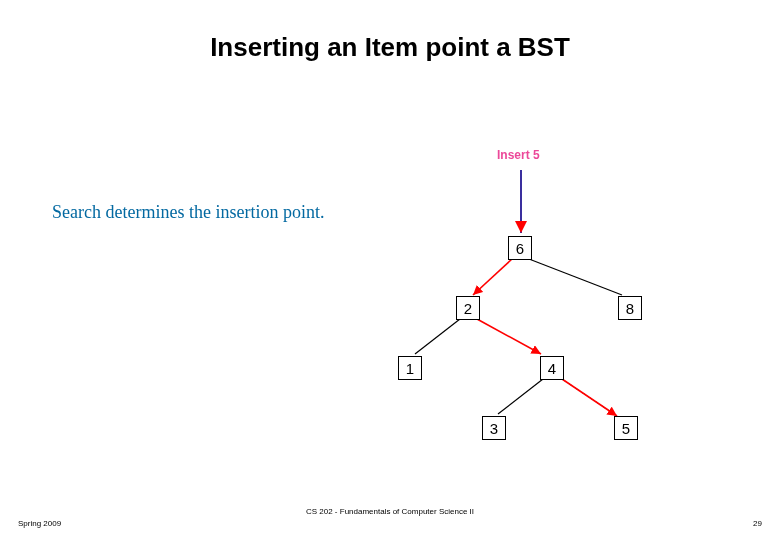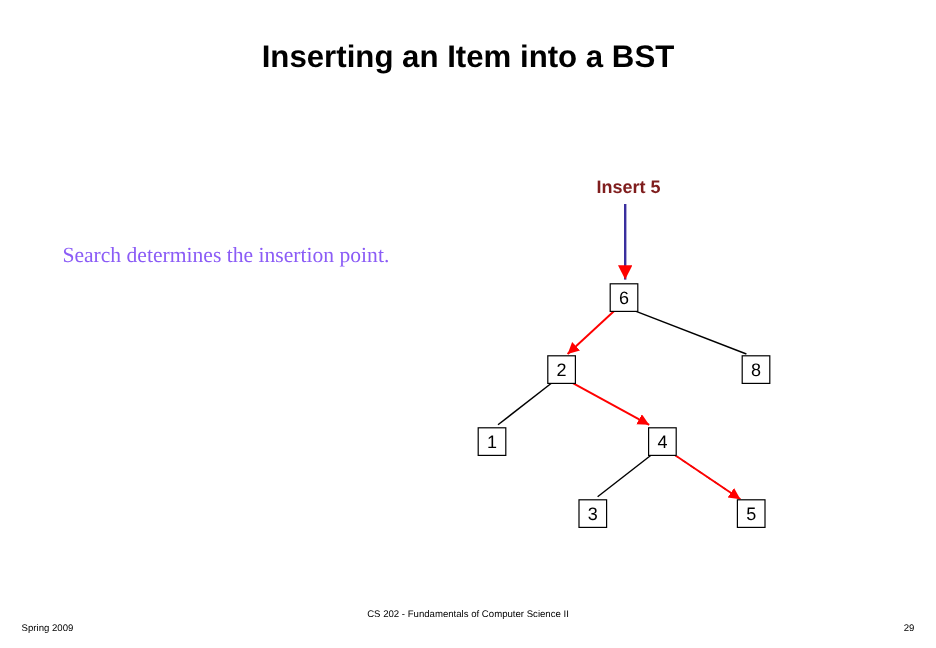--- a/index.html
+++ b/index.html
@@ -1,29 +1,29 @@
 <!DOCTYPE html>
 <html><head>
 <meta charset="utf-8">
 <style>
   * { box-sizing: border-box; margin: 0; padding: 0; }
   html, body { width: 780px; height: 540px; background: #fff; font-family: Arial, Helvetica, sans-serif; position: relative; overflow: hidden; }
   .title { position: absolute; left: 0; right: 0; top: 32px; text-align: center; font-size: 26px; font-weight: bold; color: #000; }
-  .insert-label { position: absolute; font-size: 15px; font-weight: bold; color: #7f1d1d; }
-  .search-note { position: absolute; font-size: 18px; color: #8b5cf6; font-family: "Times New Roman", serif; }
+  .insert-label { position: absolute; font-size: 12px; font-weight: bold; color: #ec4899; }
+  .search-note { position: absolute; font-size: 18px; color: #0369a1; font-family: "Times New Roman", serif; }
   .node { position: absolute; width: 24px; height: 24px; border: 1px solid #000; background: #fff; font-size: 15px; display: flex; align-items: center; justify-content: center; }
   .footer-left { position: absolute; left: 18px; bottom: 12px; font-size: 8px; color: #000; }
   .footer-center { position: absolute; left: 0; right: 0; bottom: 24px; text-align: center; font-size: 8px; color: #000; }
   .footer-right { position: absolute; right: 18px; bottom: 12px; font-size: 8px; color: #000; }
   svg.edges { position: absolute; left: 0; top: 0; width: 780px; height: 540px; pointer-events: none; }
 </style>
 </head>
 <body>
 
-<div class="title">Inserting an Item into a BST</div>
+<div class="title">Inserting an Item point a BST</div>
 
 <div class="insert-label" style="left:497px; top:148px;">Insert 5</div>
 
 <div class="search-note" style="left:52px; top:202px;">Search determines the insertion point.</div>
 
 <svg class="edges">
   <defs>
     <marker id="arrow" markerWidth="8" markerHeight="8" refX="6" refY="3" orient="auto" markerUnits="strokeWidth">
       <path d="M0,0 L6,3 L0,6 Z" fill="#ff0000"></path>
     </marker>

